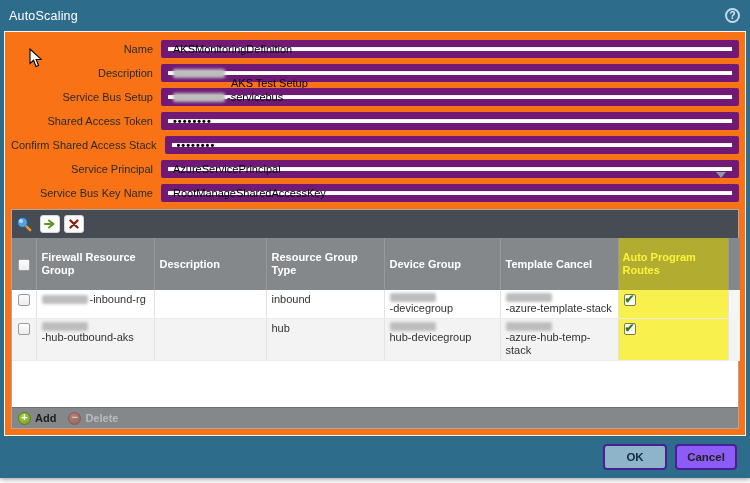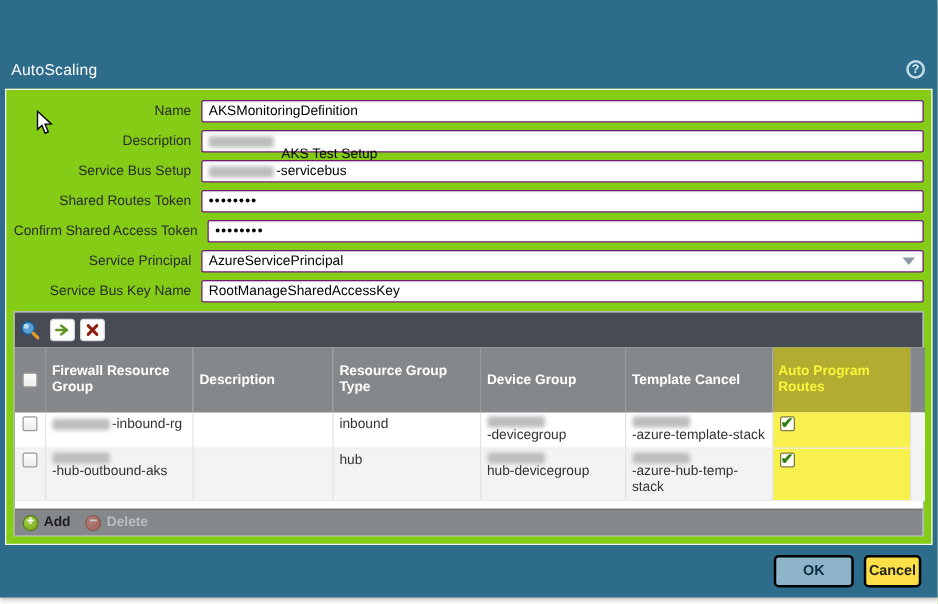--- a/index.html
+++ b/index.html
@@ -1,30 +1,30 @@
 <!DOCTYPE html>
 <html><head>
 <meta charset="utf-8">
 <style>
   * { margin:0; padding:0; box-sizing:border-box; }
   html,body { width:750px; height:483px; background:#ffffff; font-family:"Liberation Sans", sans-serif; overflow:hidden; }
   .dialog { position:absolute; top:0; left:0; width:750px; height:478px; background:#2e6c8c; display:flex; flex-direction:column; box-shadow:0 2px 4px rgba(0,0,0,0.3); }
 
   
-  .titlebar { height:31px; display:flex; align-items:center; padding:0 10px 0 9px;margin-top:40px; }
+  .titlebar { height:31px; display:flex; align-items:center; padding:0 10px 0 9px; }
   .title { color:#ffffff; font-size:12.5px; letter-spacing:0.2px; }
   .help-btn { margin-left:auto; width:15px; height:15px; border:2px solid #c2dcEA; border-radius:50%; color:#d9ecf5; font-size:10px; font-weight:bold; display:flex; align-items:center; justify-content:center; line-height:1; cursor:pointer; }
 
   
-  .content { flex:1; margin:0 4px; background:#84cc16; border:1px solid #f7f7f7; padding:8px 6px 6px 6px; display:flex; flex-direction:column; position:relative; overflow:hidden; }
+  .content { flex:1; margin:0 4px; background:#f97316; border:1px solid #f7f7f7; padding:8px 6px 6px 6px; display:flex; flex-direction:column; position:relative; overflow:hidden; }
 
   
   .frow { display:flex; align-items:center; height:18px; margin-bottom:6px; }
   .flabel { flex:0 0 150px; text-align:right; padding-right:8px; font-size:11px; color:#2b2b2b; white-space:nowrap; }
-  .fval { flex:1; height:18px; background:#ffffff; border:1px solid #701a75; border-radius:2px; box-shadow:inset 0 1px 1px rgba(0,0,0,0.07); font-size:11px; color:#000; display:flex; align-items:center; padding:0 5px; position:relative; }
+  .fval { flex:1; height:18px; background:#ffffff; border:7px solid #701a75; border-radius:2px; box-shadow:inset 0 1px 1px rgba(0,0,0,0.07); font-size:11px; color:#000; display:flex; align-items:center; padding:0 5px; position:relative; }
   .fval .txt { white-space:nowrap; overflow:hidden; }
   .pwd { letter-spacing:1px; font-weight:bold; font-size:11px; }
   .redact { display:inline-block; width:52px; height:9px; background:#bdbdbd; border-radius:2px; filter:blur(1.6px); margin-right:2px; vertical-align:middle; flex:0 0 auto; }
   .redact.sm { width:46px; }
   .chevron { position:absolute; right:6px; top:5px; width:0; height:0; border-left:5px solid transparent; border-right:5px solid transparent; border-top:6px solid #8d9aa4; }
 
   
   .table-panel { flex:1; margin-top:1px; border:1px solid #a9a9a9; display:flex; flex-direction:column; background:#ffffff; min-height:0; }
   .filter-bar { height:28px; background:#474c54; display:flex; align-items:center; padding:0 4px 0 3px; flex:0 0 auto; }
   .mag { width:18px; height:18px; flex:0 0 auto; margin-right:3px; }
@@ -53,23 +53,23 @@
   .grid-toolbar { height:21px; background:#85888b; border-top:1px solid #6f7275; display:flex; align-items:center; padding-left:6px; gap:12px; flex:0 0 auto; }
   .tb-item { display:flex; align-items:center; gap:4px; font-size:11px; font-weight:bold; color:#1d1d1d; cursor:pointer; }
   .tb-item.disabled { color:#b9bcbe; cursor:default; }
   .icon-circle { width:13px; height:13px; border-radius:50%; display:flex; align-items:center; justify-content:center; color:#fff; font-weight:bold; font-size:11px; line-height:1; }
   .add-ic { background:radial-gradient(circle at 35% 30%, #a7d246, #6f9e1d); border:1px solid #597f15; }
   .del-ic { background:radial-gradient(circle at 35% 30%, #d97a6c, #a8402f); border:1px solid #8c3426; opacity:0.55; }
   .icon-circle span { margin-top:-1px; }
 
   
   .footer { height:42px; display:flex; align-items:center; justify-content:flex-end; gap:8px; padding-right:13px; flex:0 0 auto; }
-  .btn { height:26px; border-radius:4px; border:2px solid #000000; font-size:11.5px; font-weight:bold; font-family:"Liberation Sans", sans-serif; cursor:pointer; padding:0 18px; }
+  .btn { height:26px; border-radius:4px; border:2px solid #4c1d95; font-size:11.5px; font-weight:bold; font-family:"Liberation Sans", sans-serif; cursor:pointer; padding:0 18px; }
   .btn-ok { background:#8db4c9; color:#0e2d40; width:64px; padding:0; }
-  .btn-cancel { background:#fde047; color:#222222; width:46px; padding:0; }
+  .btn-cancel { background:#8b5cf6; color:#222222; width:62px; padding:0; }
 
   .cursor { position:absolute; left:24px; top:16px; pointer-events:none; z-index:5; }
 </style>
 </head>
 <body>
 
 <div class="dialog">
 
   <div class="titlebar">
     <span class="title">AutoScaling</span>
@@ -97,27 +97,27 @@
           </div>
       </div>
       <div class="frow">
         <div class="flabel">Service Bus Setup</div>
         <div class="fval">
             <span class="redact"></span>
             <span class="txt">-servicebus</span>
           </div>
       </div>
       <div class="frow">
-        <div class="flabel">Shared Routes Token</div>
+        <div class="flabel">Shared Access Token</div>
         <div class="fval">
             <span class="txt pwd">••••••••</span>
           </div>
       </div>
       <div class="frow">
-        <div class="flabel">Confirm Shared Access Token</div>
+        <div class="flabel">Confirm Shared Access Stack</div>
         <div class="fval">
             <span class="txt pwd">••••••••</span>
           </div>
       </div>
       <div class="frow">
         <div class="flabel">Service Principal</div>
         <div class="fval">
           <span class="txt">AzureServicePrincipal</span>
           <span class="chevron"></span>
         </div>

